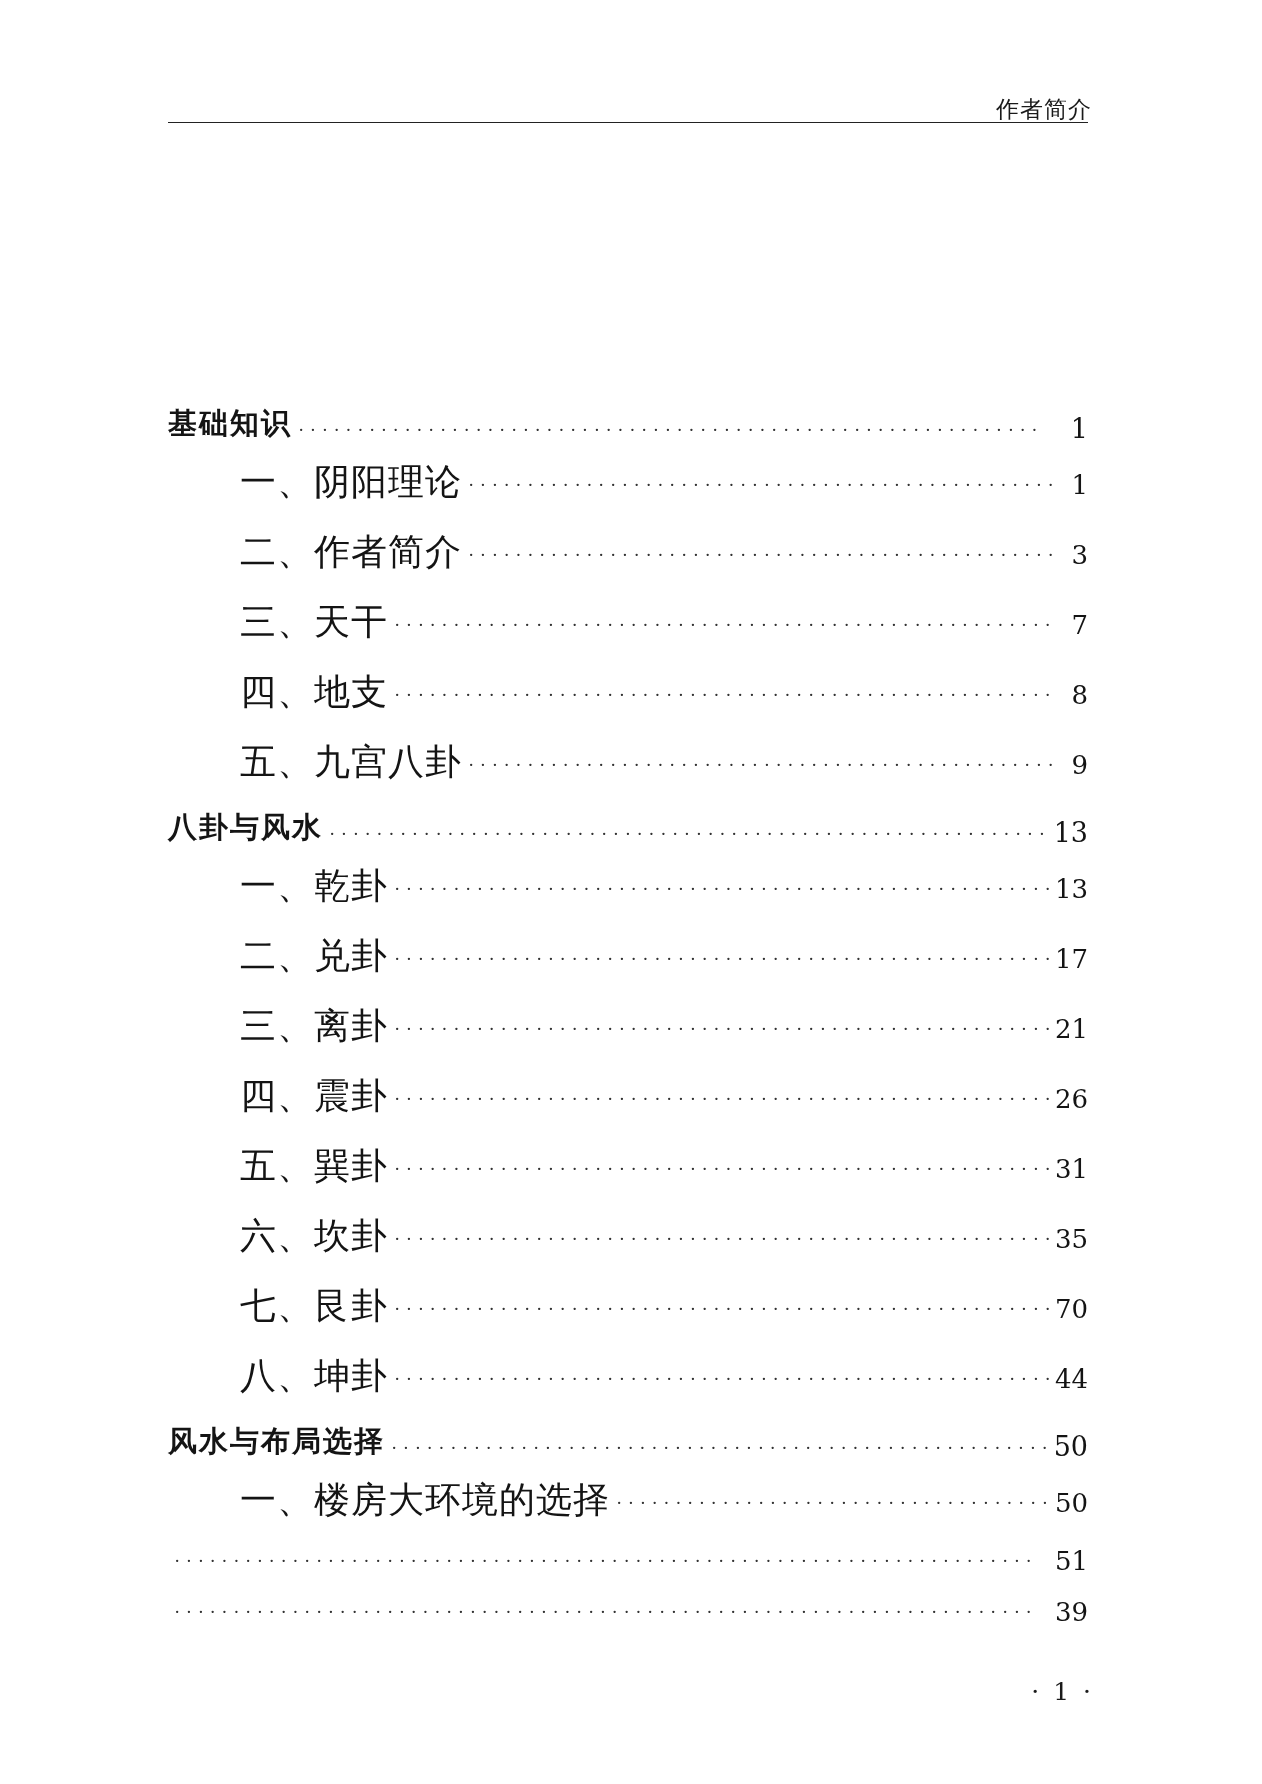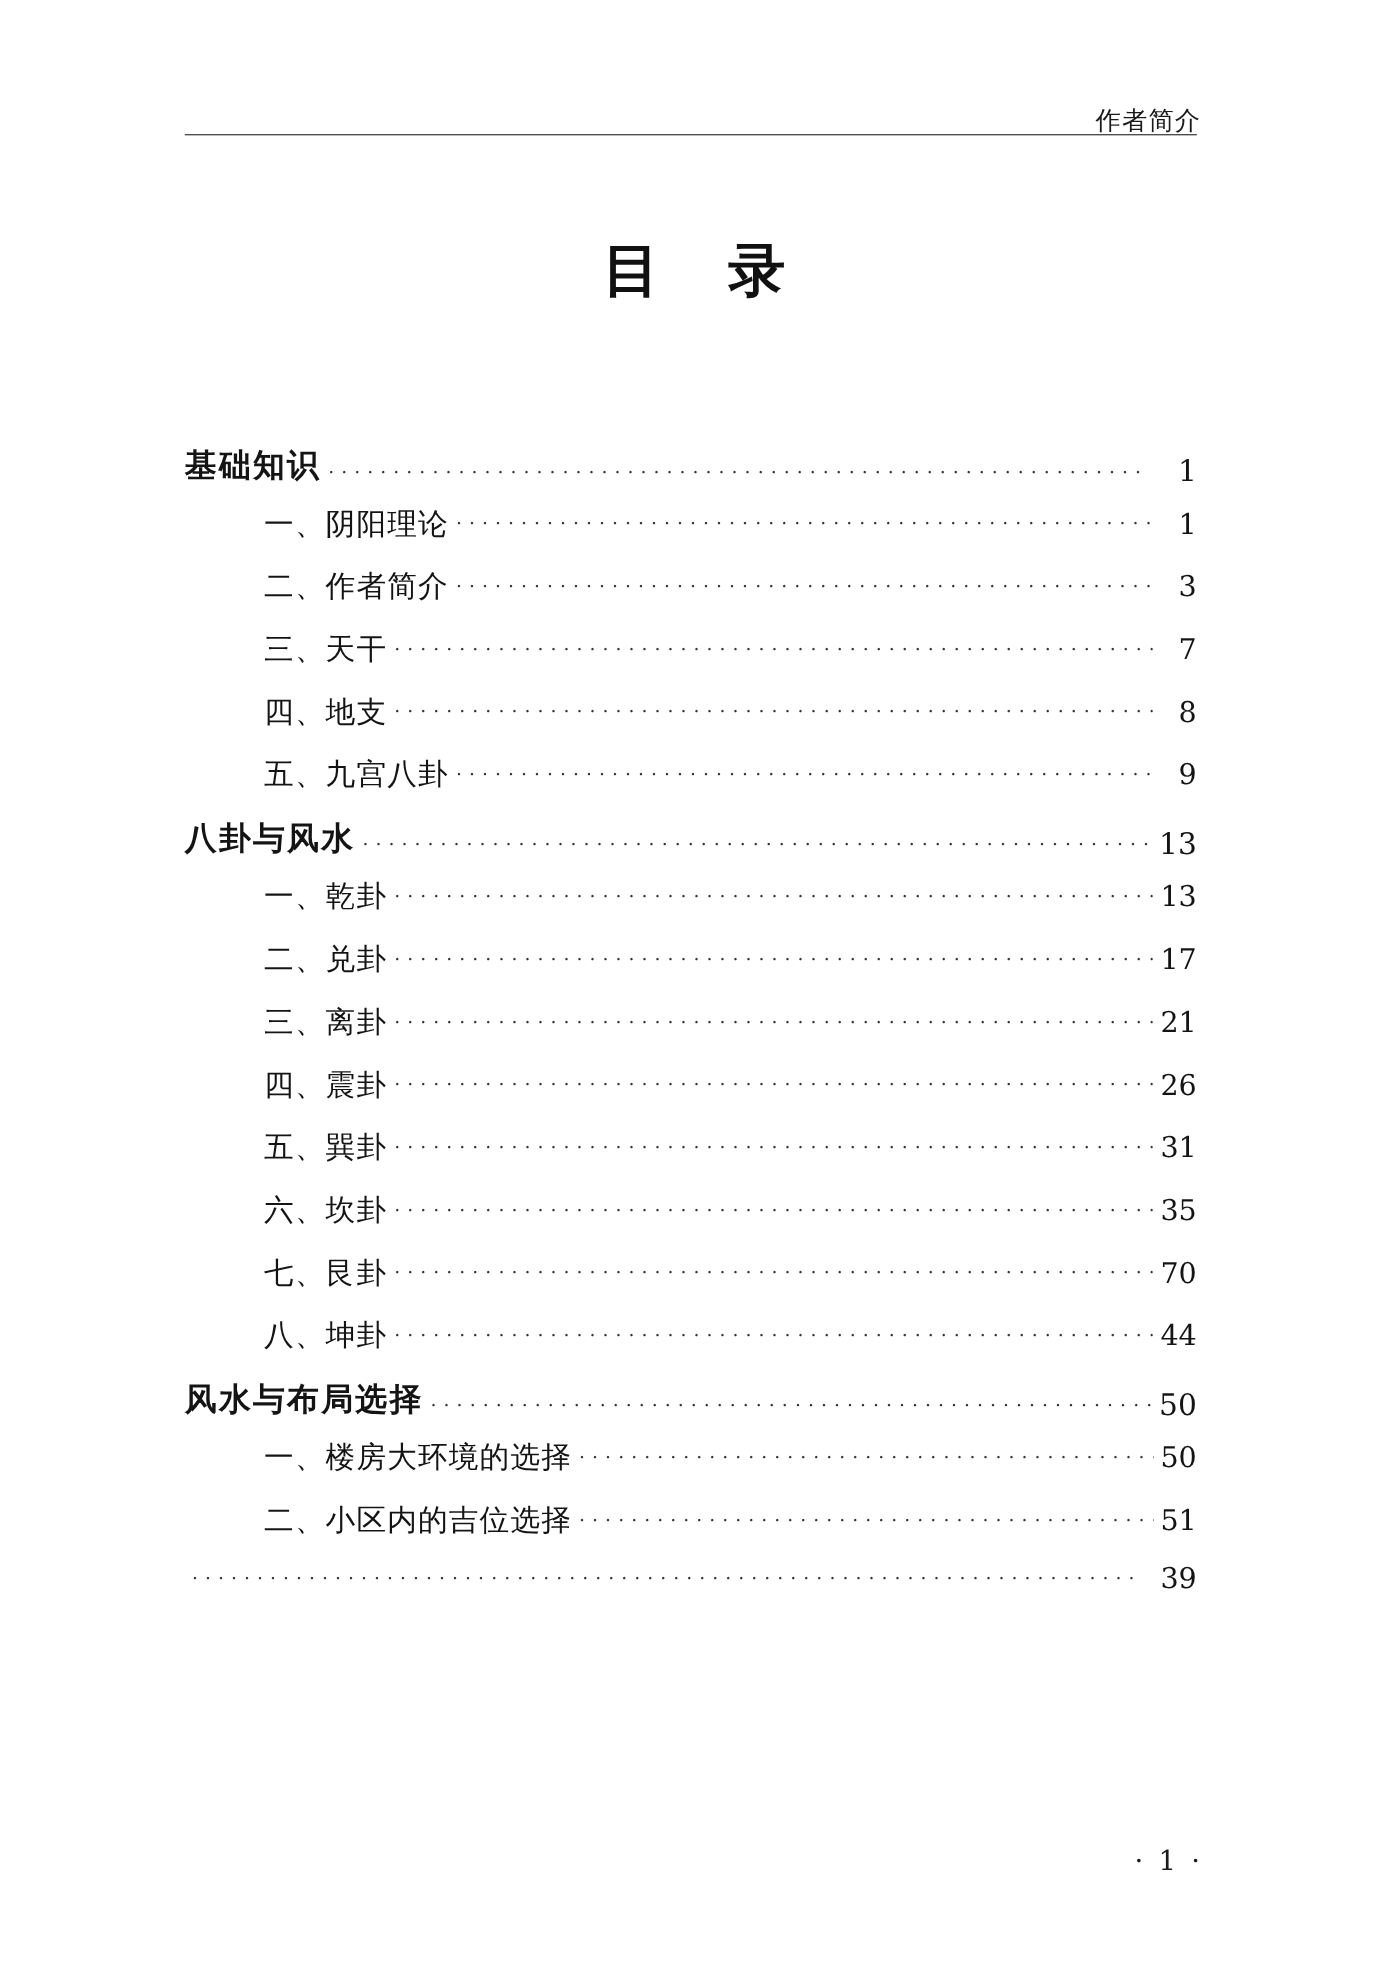--- a/index.html
+++ b/index.html
@@ -103,21 +103,21 @@
     font-size: 27px;
     width: 58px;
   }
   .lvl1 .leader { letter-spacing: 5.5px; }
 
   
   .lvl2 {
     margin-bottom: 21px;
   }
   .lvl2 .label {
-    font-size: 27px;
+    font-size: 36px;
     letter-spacing: 1px;
     padding-left: 72px;
   }
   .lvl2 .page-num {
     font-size: 26px;
     width: 58px;
   }
 
   .folio {
     position: absolute;
@@ -130,21 +130,20 @@
   }
 </style>
 </head>
 <body>
 
 <div class="page">
 
   <div class="running-head">作者简介</div>
   <div class="head-rule"></div>
 
-  <div class="toc-title">目 录</div>
 
   <div class="toc">
 
     <div class="entry lvl1">
       <span class="label">基础知识</span>
       <span class="leader">···································································································</span>
       <span class="page-num">1</span>
     </div>
 
     <div class="entry lvl2">
@@ -237,21 +236,20 @@
       <span class="page-num">50</span>
     </div>
 
     <div class="entry lvl2">
       <span class="label">一、楼房大环境的选择</span>
       <span class="leader">···································································································</span>
       <span class="page-num">50</span>
     </div>
 
     <div class="entry lvl2">
-      <span class="label">二、小区内的吉位选择</span>
       <span class="leader">···································································································</span>
       <span class="page-num">51</span>
     </div>
 
     <div class="entry lvl2">
       <span class="leader">···································································································</span>
       <span class="page-num">39</span>
     </div>
 
   </div>

